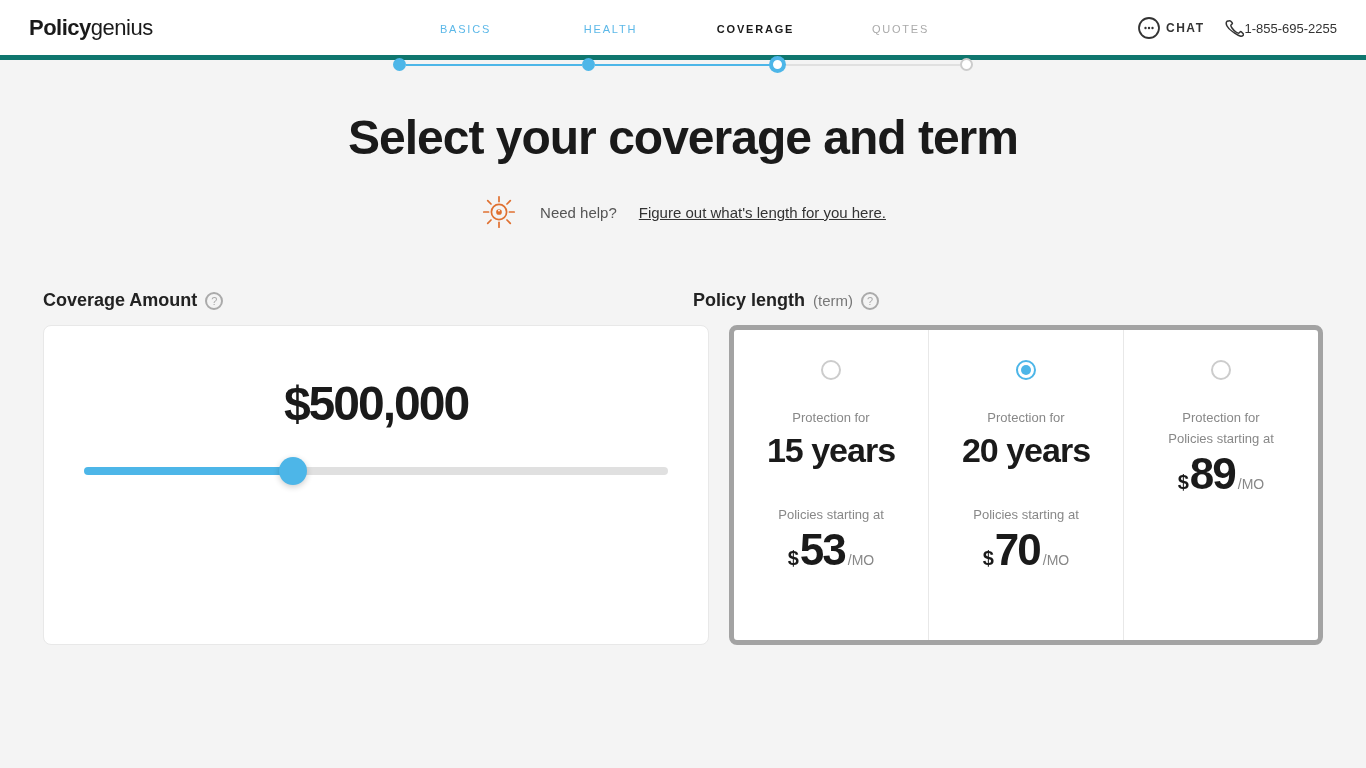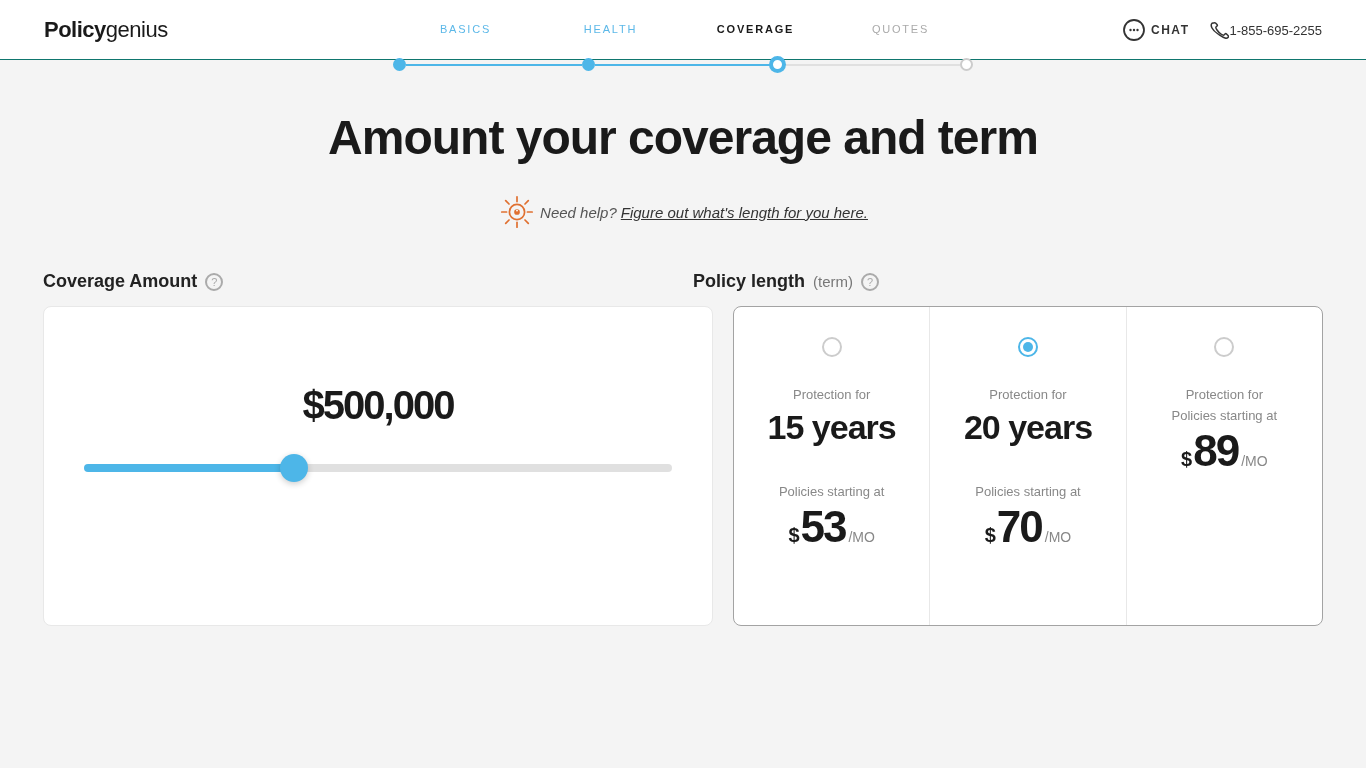--- a/index.html
+++ b/index.html
@@ -10,22 +10,22 @@
       color: #222;
     }
 
     
     .header {
       background: #fff;
       height: 60px;
       display: flex;
       align-items: center;
       justify-content: space-between;
-      padding: 0 44px;
-      border-bottom: 1px solid #0f766e;
+      padding: 0 29px;
+      border-bottom: 5px solid #0f766e;
       position: relative;
     }
 
     
     .header-contact {
       display: flex;
       align-items: flex-end;
       gap: 20px;
     }
 
@@ -139,23 +139,22 @@
       font-weight: 800;
       color: #1a1a1a;
       text-align: center;
       margin-bottom: 28px;
       letter-spacing: -1px;
     }
 
     .help-row {
       display: flex;
       align-items: center;
-      gap: 4px;
+      gap: 22px;
       margin-bottom: 40px;
-      font-style: italic;
     }
 
     .help-text {
       font-size: 15px;
       color: #555;
       font-weight: 500;
     }
 
     .help-link {
       font-size: 15px;
@@ -182,20 +181,21 @@
       flex-direction: column;
       align-items: center;
       min-height: 320px;
     }
 
     .coverage-headers {
       display: flex;
       width: 100%;
       max-width: 1280px;
       margin-bottom: 14px;
+      margin-top: 19px;
     }
 
     .coverage-header-left {
       flex: 1;
       display: flex;
       align-items: center;
       gap: 8px;
     }
 
     .coverage-header-right {
@@ -227,26 +227,25 @@
       display: flex;
       align-items: center;
       justify-content: center;
       font-size: 11px;
       color: #aaa;
       cursor: pointer;
       flex-shrink: 0;
     }
 
     .amount-value {
-      font-size: 40px;
+      font-size: 48px;
       font-weight: 900;
       color: #1a1a1a;
       margin-bottom: 30px;
       letter-spacing: -2px;
-      margin-top: 26px;
     }
 
     
     .slider-container {
       width: 100%;
     }
 
     input[type=range] {
       width: 100%;
       -webkit-appearance: none;
@@ -294,21 +293,21 @@
       font-size: 13px;
       color: #888;
       text-align: center;
     }
 
     
     .policy-length-panel {
       flex: 1;
       background: #fff;
       border-radius: 8px;
-      border: 1px solid #a3a3a3;
+      border: 5px solid #a3a3a3;
       display: flex;
       overflow: hidden;
       min-height: 320px;
     }
 
     .policy-option {
       flex: 1;
       display: flex;
       flex-direction: column;
       align-items: center;
@@ -445,21 +444,21 @@
       <svg width="20" height="20" viewBox="0 0 20 20" fill="none">
         <path d="M4 2C4 2 3 2 2.5 3C2 4 2 5 3 7C4 9 6 11 9 13C12 15 14 16.5 16 17C18 17.5 18.5 17 19 16.5C19.5 16 19.5 15 19 14.5L17.5 13C17 12.5 16.5 12.5 16 13L15 14C14.5 14.5 13.5 14 12 13C10.5 12 9 10.5 8 9C7 7.5 6.5 6.5 7 6L8 5C8.5 4.5 8.5 4 8 3.5L6.5 2C6 1.5 4.5 2 4 2Z" stroke="#333" stroke-width="1.5" fill="none"></path>
       </svg>
       <span style="font-size:13px;font-weight:500;">1-855-695-2255</span>
     </div>
   </div>
 </header>
 
 <main class="main">
 
-  <h1 class="page-title">Amount your coverage and term</h1>
+  <h1 class="page-title">Select your coverage and term</h1>
 
   <div class="help-row">
 
     <svg class="sun-icon" viewBox="0 0 40 40" fill="none">
       <circle cx="20" cy="20" r="8" stroke="#e07030" stroke-width="1.8" fill="none"></circle>
 
       <line x1="20" y1="4" x2="20" y2="9" stroke="#e07030" stroke-width="1.8" stroke-linecap="round"></line>
       <line x1="20" y1="31" x2="20" y2="36" stroke="#e07030" stroke-width="1.8" stroke-linecap="round"></line>
       <line x1="4" y1="20" x2="9" y2="20" stroke="#e07030" stroke-width="1.8" stroke-linecap="round"></line>
       <line x1="31" y1="20" x2="36" y2="20" stroke="#e07030" stroke-width="1.8" stroke-linecap="round"></line>

